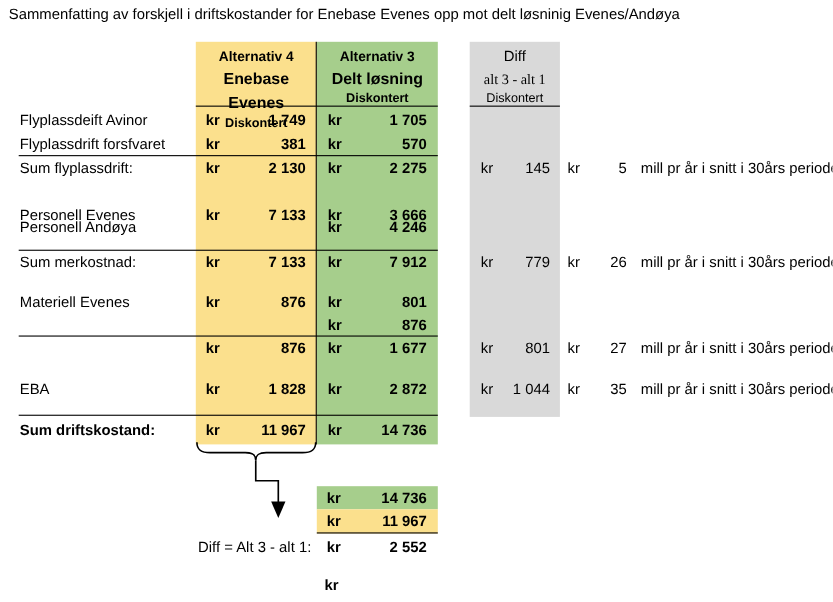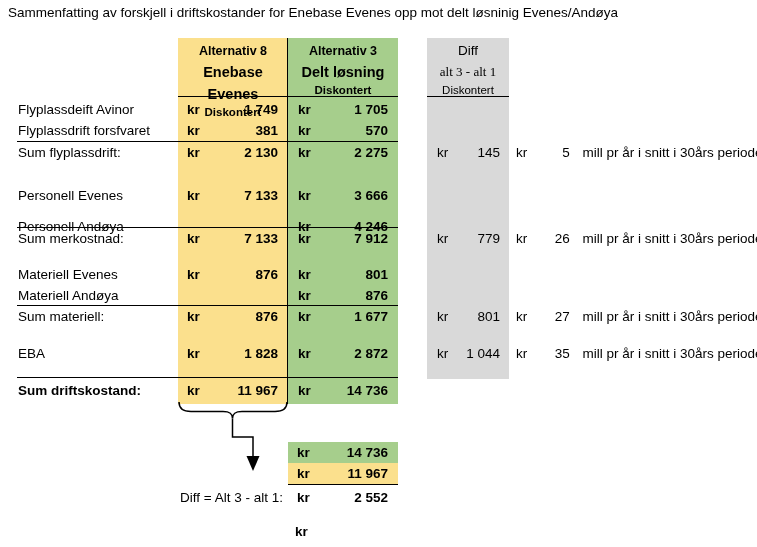--- a/index.html
+++ b/index.html
@@ -73,21 +73,21 @@
 <div class="sheet">
 
   <div class="title">Sammenfatting av forskjell i driftskostander for Enebase Evenes opp mot delt løsninig Evenes/Andøya</div>
 
   <div class="band" id="band-alt1" style="background: rgb(251, 224, 141);"></div>
   <div class="band" id="band-alt3" style="background: rgb(166, 206, 140);"></div>
   <div class="band" id="band-diff" style="background: rgb(217, 217, 217);"></div>
   <div class="vdiv"></div>
 
   <div class="colhead" id="head-alt1">
-    <div class="l1">Alternativ 8</div>
+    <div class="l1">Alternativ 4</div>
     <div class="l2">Enebase Evenes</div>
     <div class="l3">Diskontert</div>
   </div>
   <div class="colhead" id="head-alt3">
     <div class="l1">Alternativ 3</div>
     <div class="l2">Delt løsning</div>
     <div class="l3">Diskontert</div>
   </div>
   <div class="colhead" id="head-diff">
     <div class="l1">Diff</div>
@@ -175,21 +175,21 @@
     <div class="cell cd">
       <span class="kr"></span>
       <span class="val"></span>
     </div>
     <div class="annot">
       <span class="kr"></span>
       <span class="num"></span>
       <span class="txt"></span>
     </div>
   </div>
-      <div class="row" style="top: 216px;">
+      <div class="row" style="top: 196px;">
 
     <div class="rlabel">Personell Andøya</div>
     <div class="cell c1">
       <span class="kr"></span>
       <span class="val"></span>
     </div>
     <div class="cell c3">
       <span class="kr">kr</span>
       <span class="val">4 246</span>
     </div>
@@ -240,42 +240,40 @@
       <span class="val"></span>
     </div>
     <div class="annot">
       <span class="kr"></span>
       <span class="num"></span>
       <span class="txt"></span>
     </div>
   </div>
       <div class="row" style="top: 285px;">
 
-    <div class="rlabel">Materiell Andøya</div>
     <div class="cell c1">
       <span class="kr"></span>
       <span class="val"></span>
     </div>
     <div class="cell c3">
       <span class="kr">kr</span>
       <span class="val">876</span>
     </div>
     <div class="cell cd">
       <span class="kr"></span>
       <span class="val"></span>
     </div>
     <div class="annot">
       <span class="kr"></span>
       <span class="num"></span>
       <span class="txt"></span>
     </div>
   </div>
       <div class="row sum" style="top: 306px;">
     <div class="rule"></div>
-    <div class="rlabel">Sum materiell:</div>
     <div class="cell c1">
       <span class="kr">kr</span>
       <span class="val">876</span>
     </div>
     <div class="cell c3">
       <span class="kr">kr</span>
       <span class="val">1 677</span>
     </div>
     <div class="cell cd">
       <span class="kr">kr</span>

